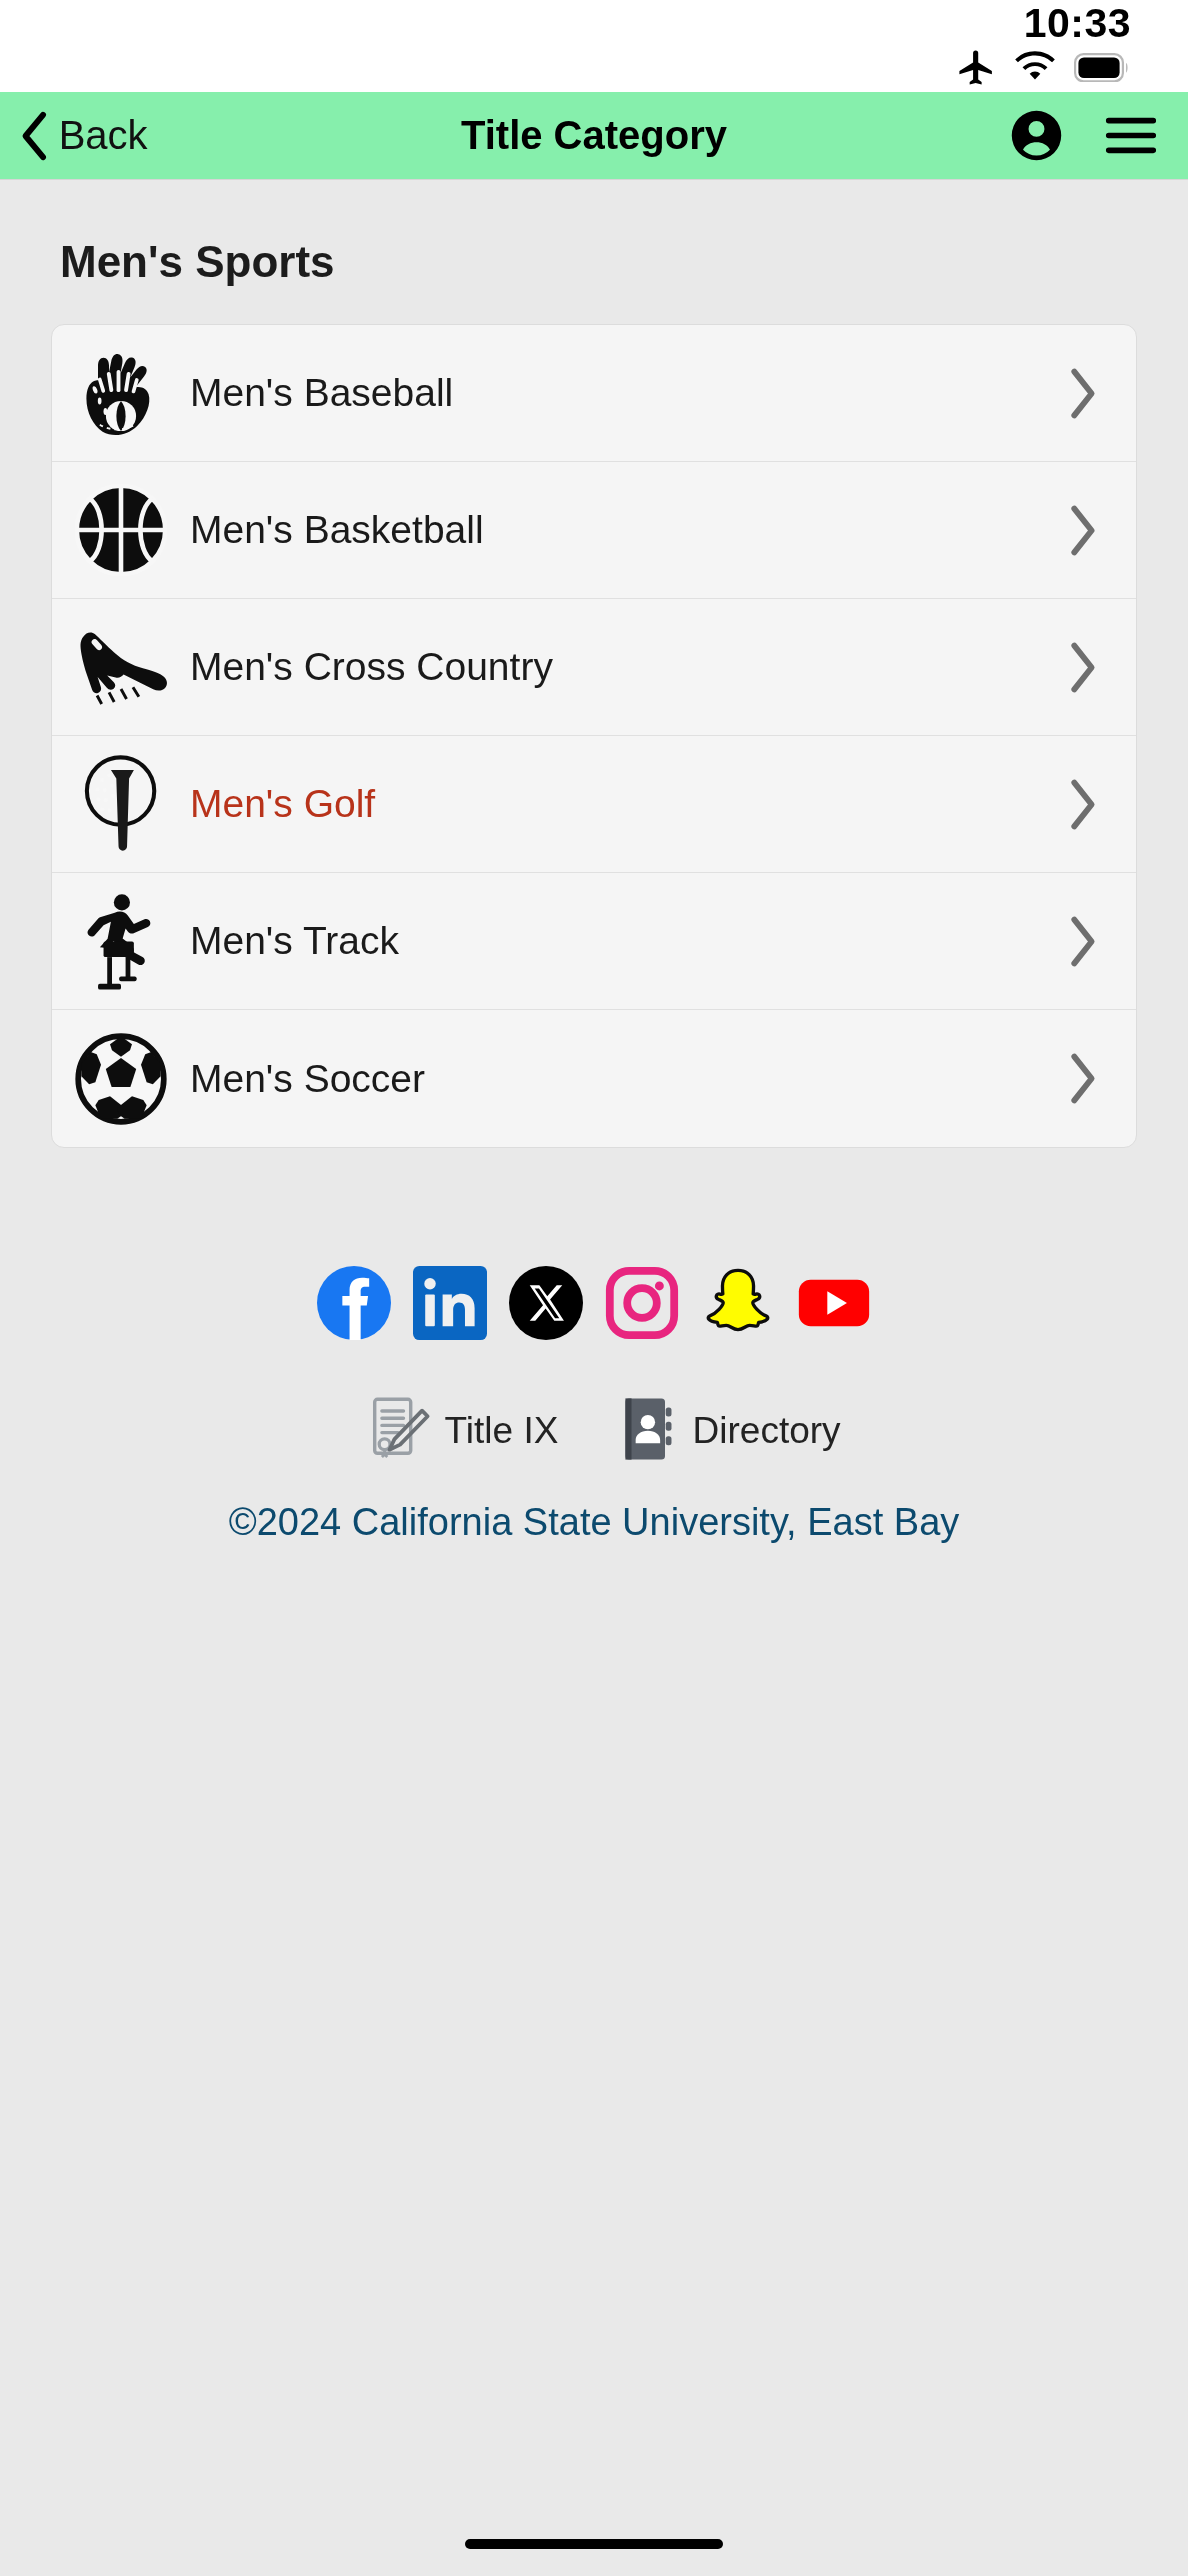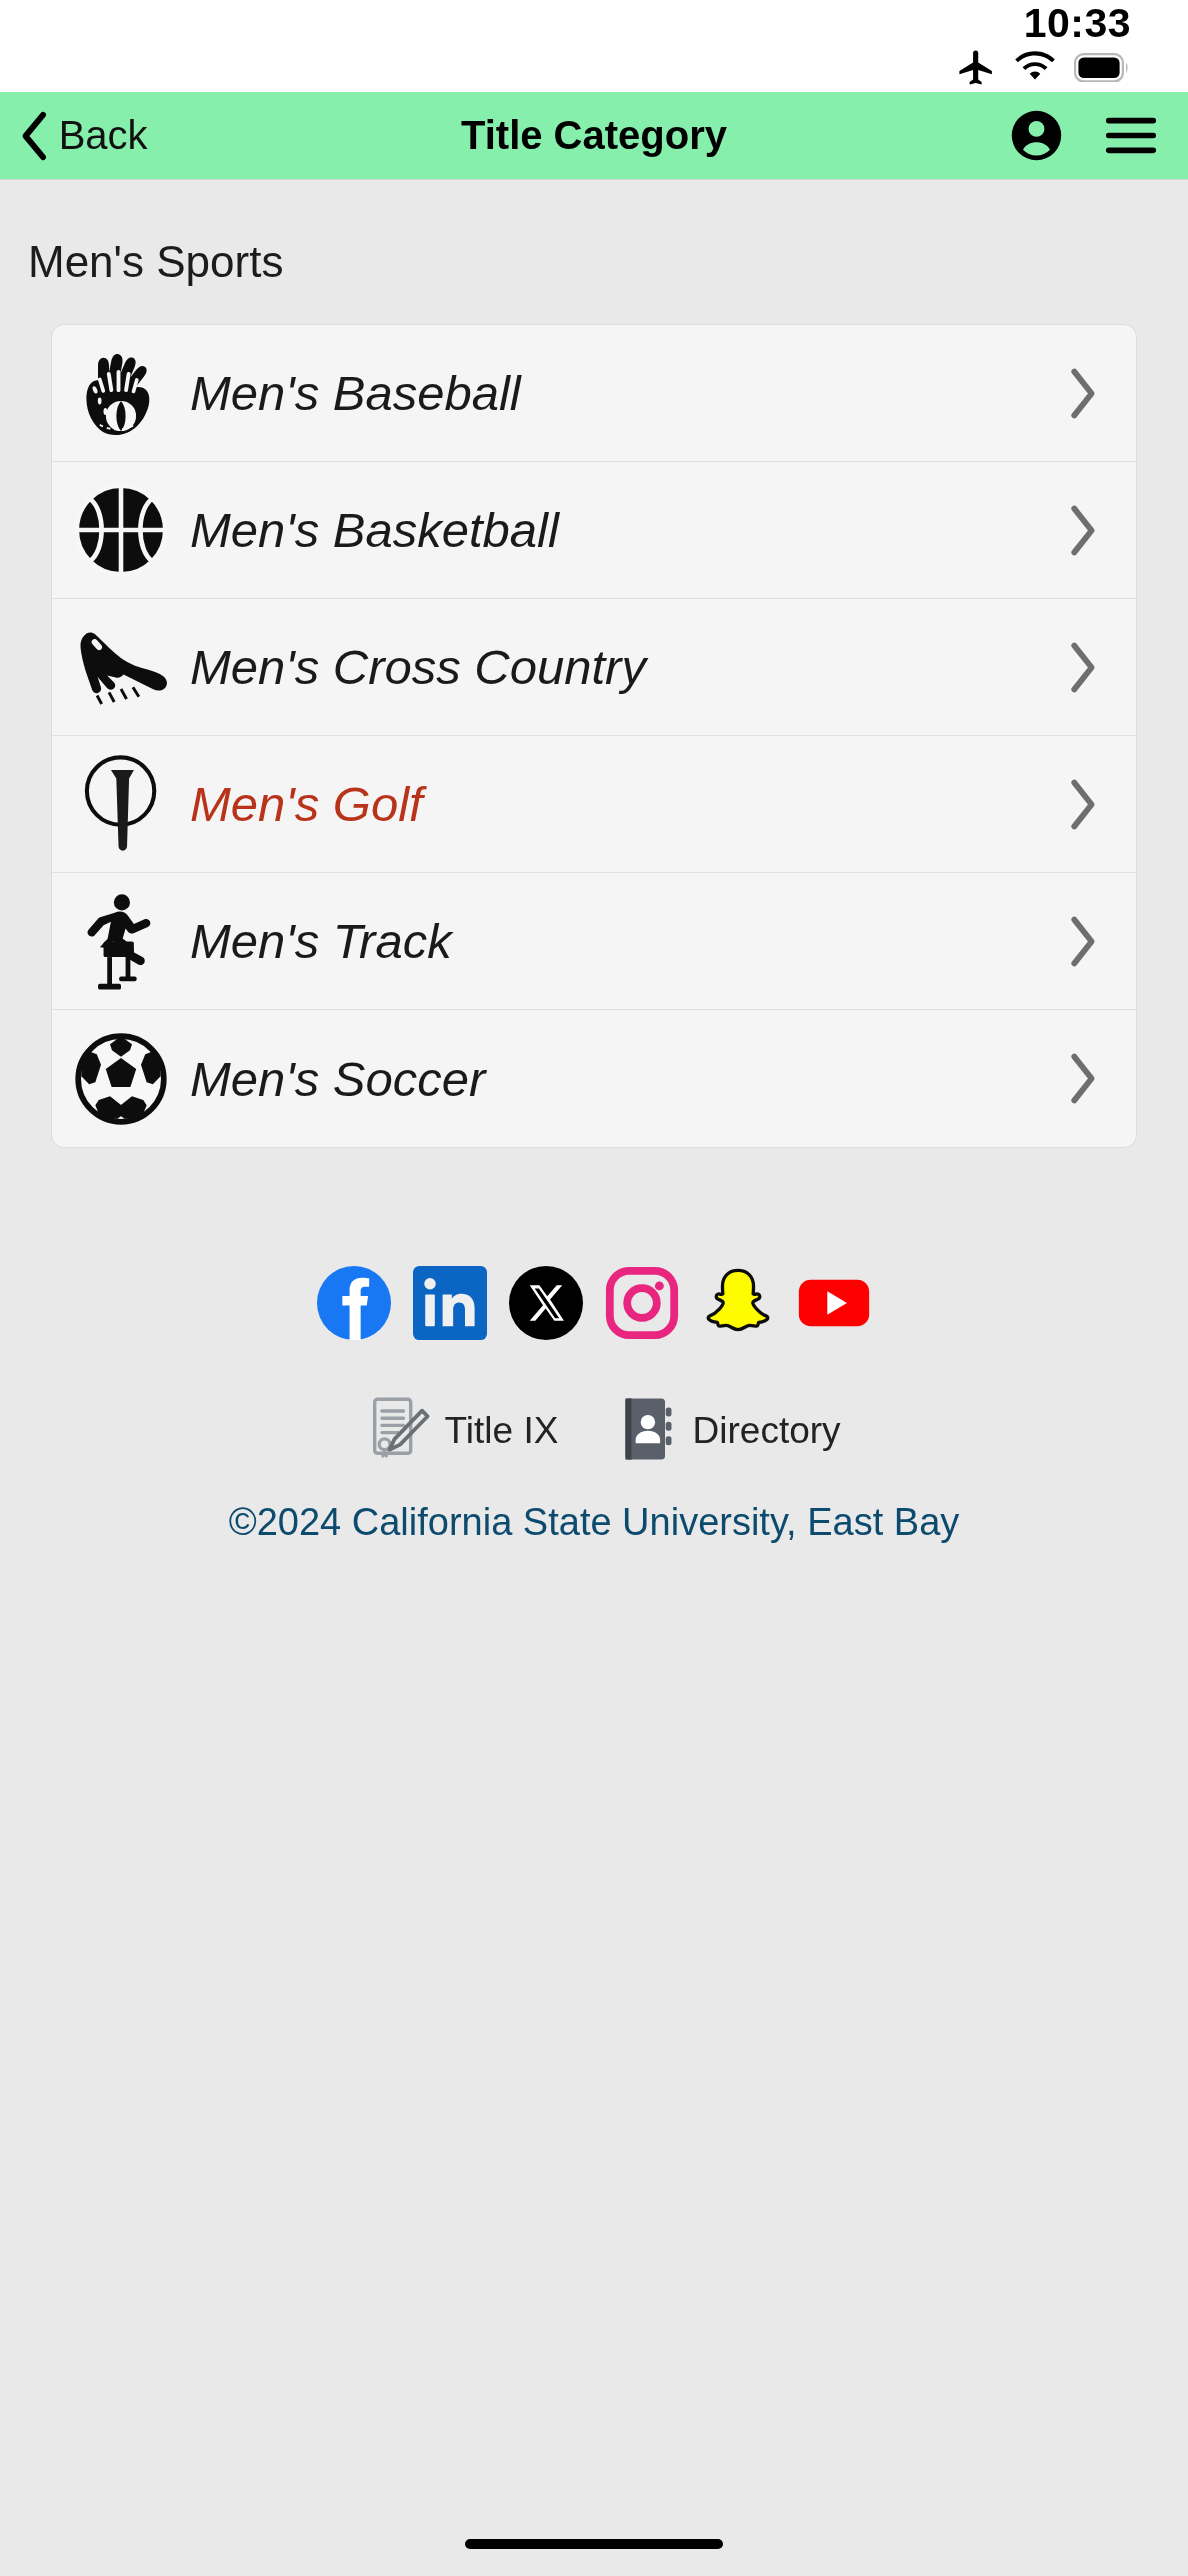--- a/index.html
+++ b/index.html
@@ -43,22 +43,22 @@
     pointer-events:none;
   }
   .nav-right{
     margin-left:auto; display:flex; align-items:center; gap:42px;
     position:relative; z-index:2;
   }
 
   
   .page{ background:#E9E9E9; height:2395px; }
   .section-title{
-    font-size:44px; color:#1c1c1c; font-weight:400;
-    padding:57px 0 37px 28px;
+    font-size:44px; color:#1c1c1c; font-weight:700;
+    padding:57px 0 37px 60px;
   }
 
   
   .card{
     margin:0 51px;
     background:#F5F5F5;
     border:0.9px solid #DCDCDC;
     border-radius:13px;
     overflow:hidden;
   }
@@ -68,21 +68,21 @@
     padding:0 33px 0 0;
     border-bottom:0.9px solid #E0E0E0;
     cursor:pointer;
   }
   .row:last-child{ border-bottom:none; }
   .row-icon{
     width:138px; min-width:138px;
     display:flex; align-items:center; justify-content:center;
   }
   .row-label{
-    flex:1; font-size:49px; color:#1a1a1a;font-style:italic;
+    flex:1; font-size:39px; color:#1a1a1a;
   }
   .row-label.accent{ color:#B8331A; }
   .chevron{
     width:42px; display:flex; align-items:center; justify-content:center;
   }
 
   
   .footer{ padding-top:118px; }
   .social-row{
     display:flex; align-items:center; justify-content:center; gap:22px;

